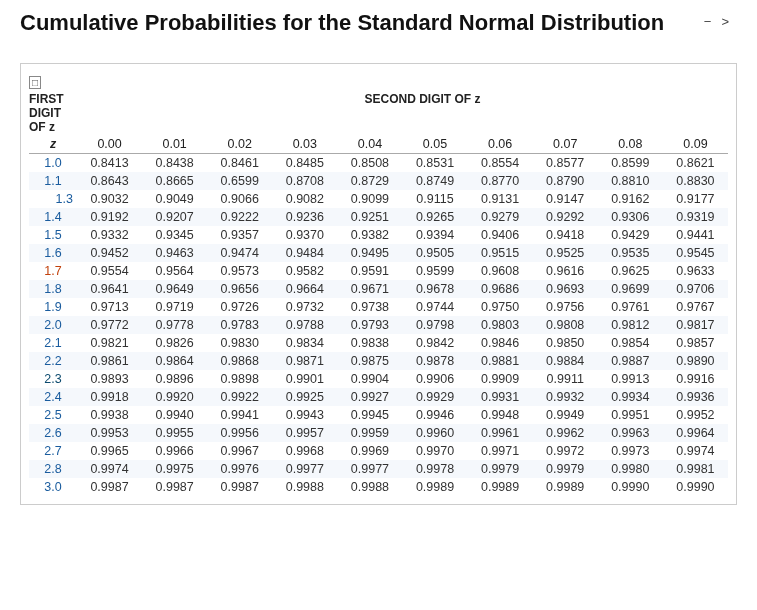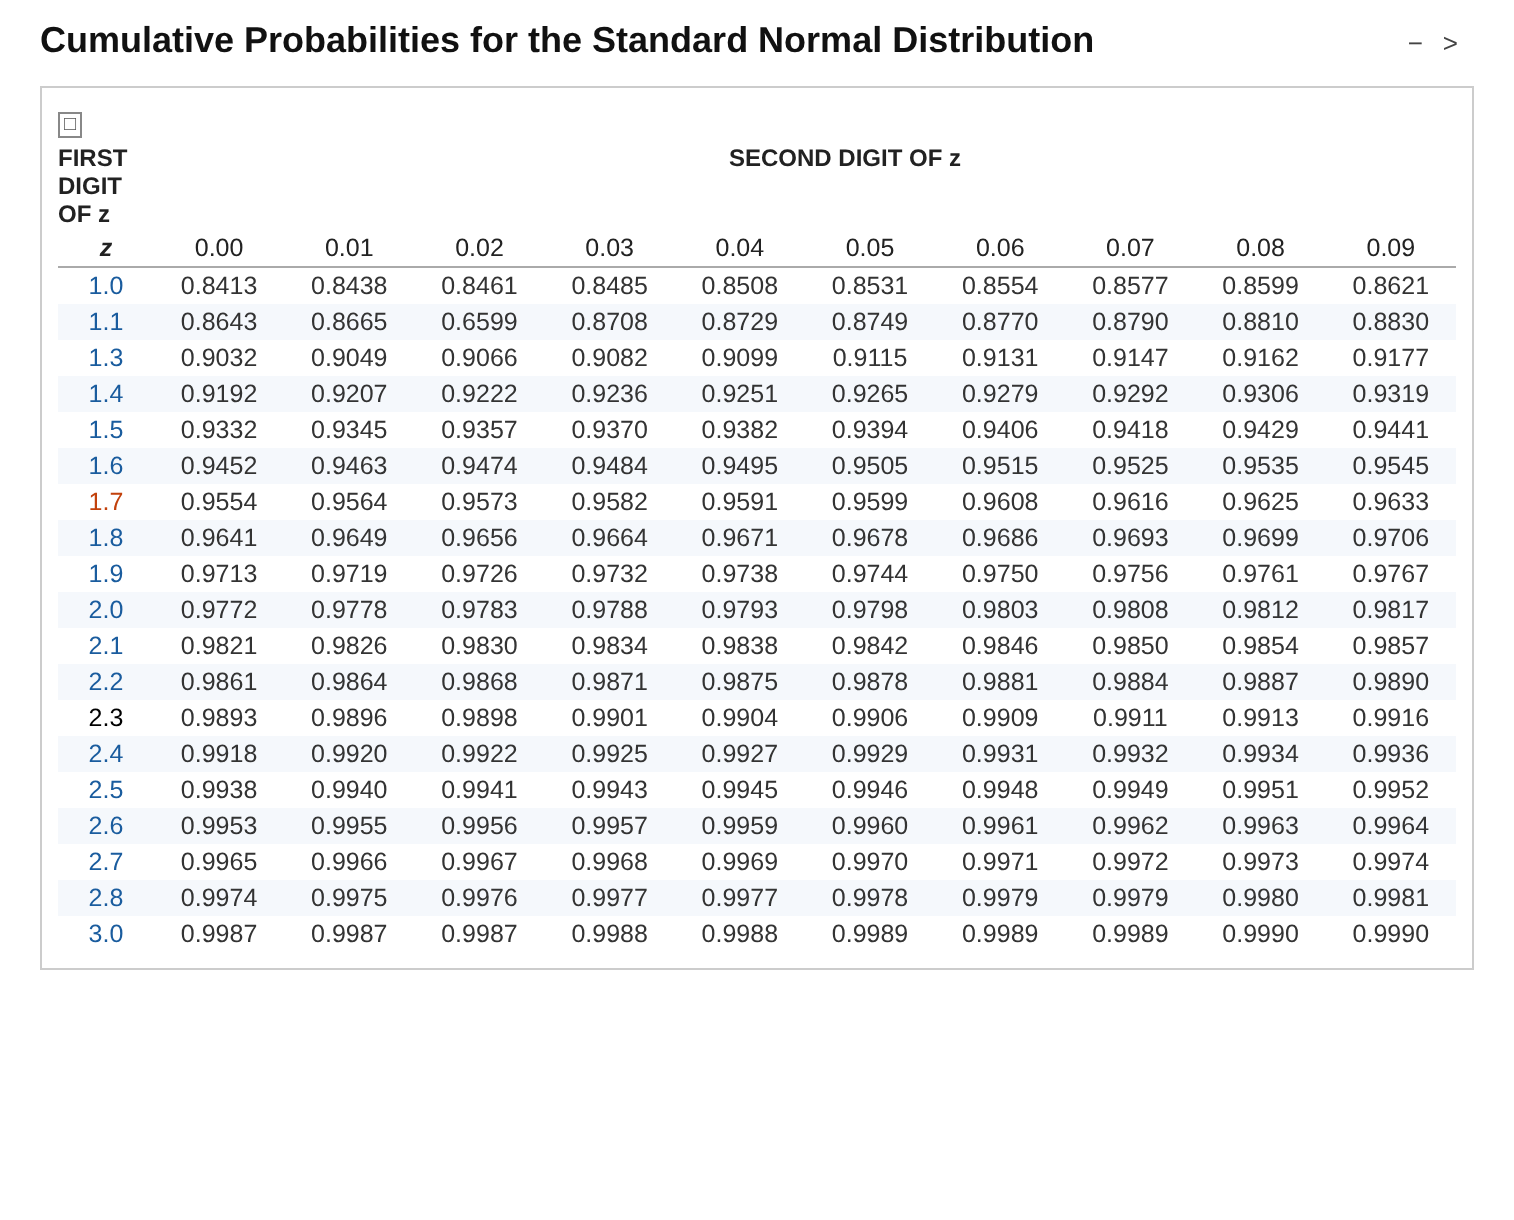--- a/index.html
+++ b/index.html
@@ -3,23 +3,23 @@
   <meta charset="utf-8">
   <style>
     * { box-sizing: border-box; margin: 0; padding: 0; }
     body {
       font-family: Arial, sans-serif;
       background: #fff;
       color: #222;
       padding: 10px 20px;
     }
     h1 {
-      font-size: 18px;
+      font-size: 22px;
       font-weight: bold;
-      margin-bottom: 12px;
+      margin-bottom: 27px;
       color: #111;
     }
     .table-container {
       border: 1px solid #ccc;
       padding: 8px;
       display: inline-block;
       width: 100%;
     }
     table {
       width: 100%;
@@ -113,21 +113,21 @@
             <td>0.6599</td>
             <td>0.8708</td>
             <td>0.8729</td>
             <td>0.8749</td>
             <td>0.8770</td>
             <td>0.8790</td>
             <td>0.8810</td>
             <td>0.8830</td>
           </tr>
           <tr>
-            <td style="color: rgb(26, 92, 158);">1.3</td>
+            <td style="color: rgb(26, 92, 158); text-align: right;">1.3</td>
             <td>0.9032</td>
             <td>0.9049</td>
             <td>0.9066</td>
             <td>0.9082</td>
             <td>0.9099</td>
             <td>0.9115</td>
             <td>0.9131</td>
             <td>0.9147</td>
             <td>0.9162</td>
             <td>0.9177</td>
@@ -243,21 +243,21 @@
             <td>0.9868</td>
             <td>0.9871</td>
             <td>0.9875</td>
             <td>0.9878</td>
             <td>0.9881</td>
             <td>0.9884</td>
             <td>0.9887</td>
             <td>0.9890</td>
           </tr>
           <tr>
-            <td style="color: #000000;">2.3</td>
+            <td style="color: #0c4a6e;">2.3</td>
             <td>0.9893</td>
             <td>0.9896</td>
             <td>0.9898</td>
             <td>0.9901</td>
             <td>0.9904</td>
             <td>0.9906</td>
             <td>0.9909</td>
             <td>0.9911</td>
             <td>0.9913</td>
             <td>0.9916</td>

